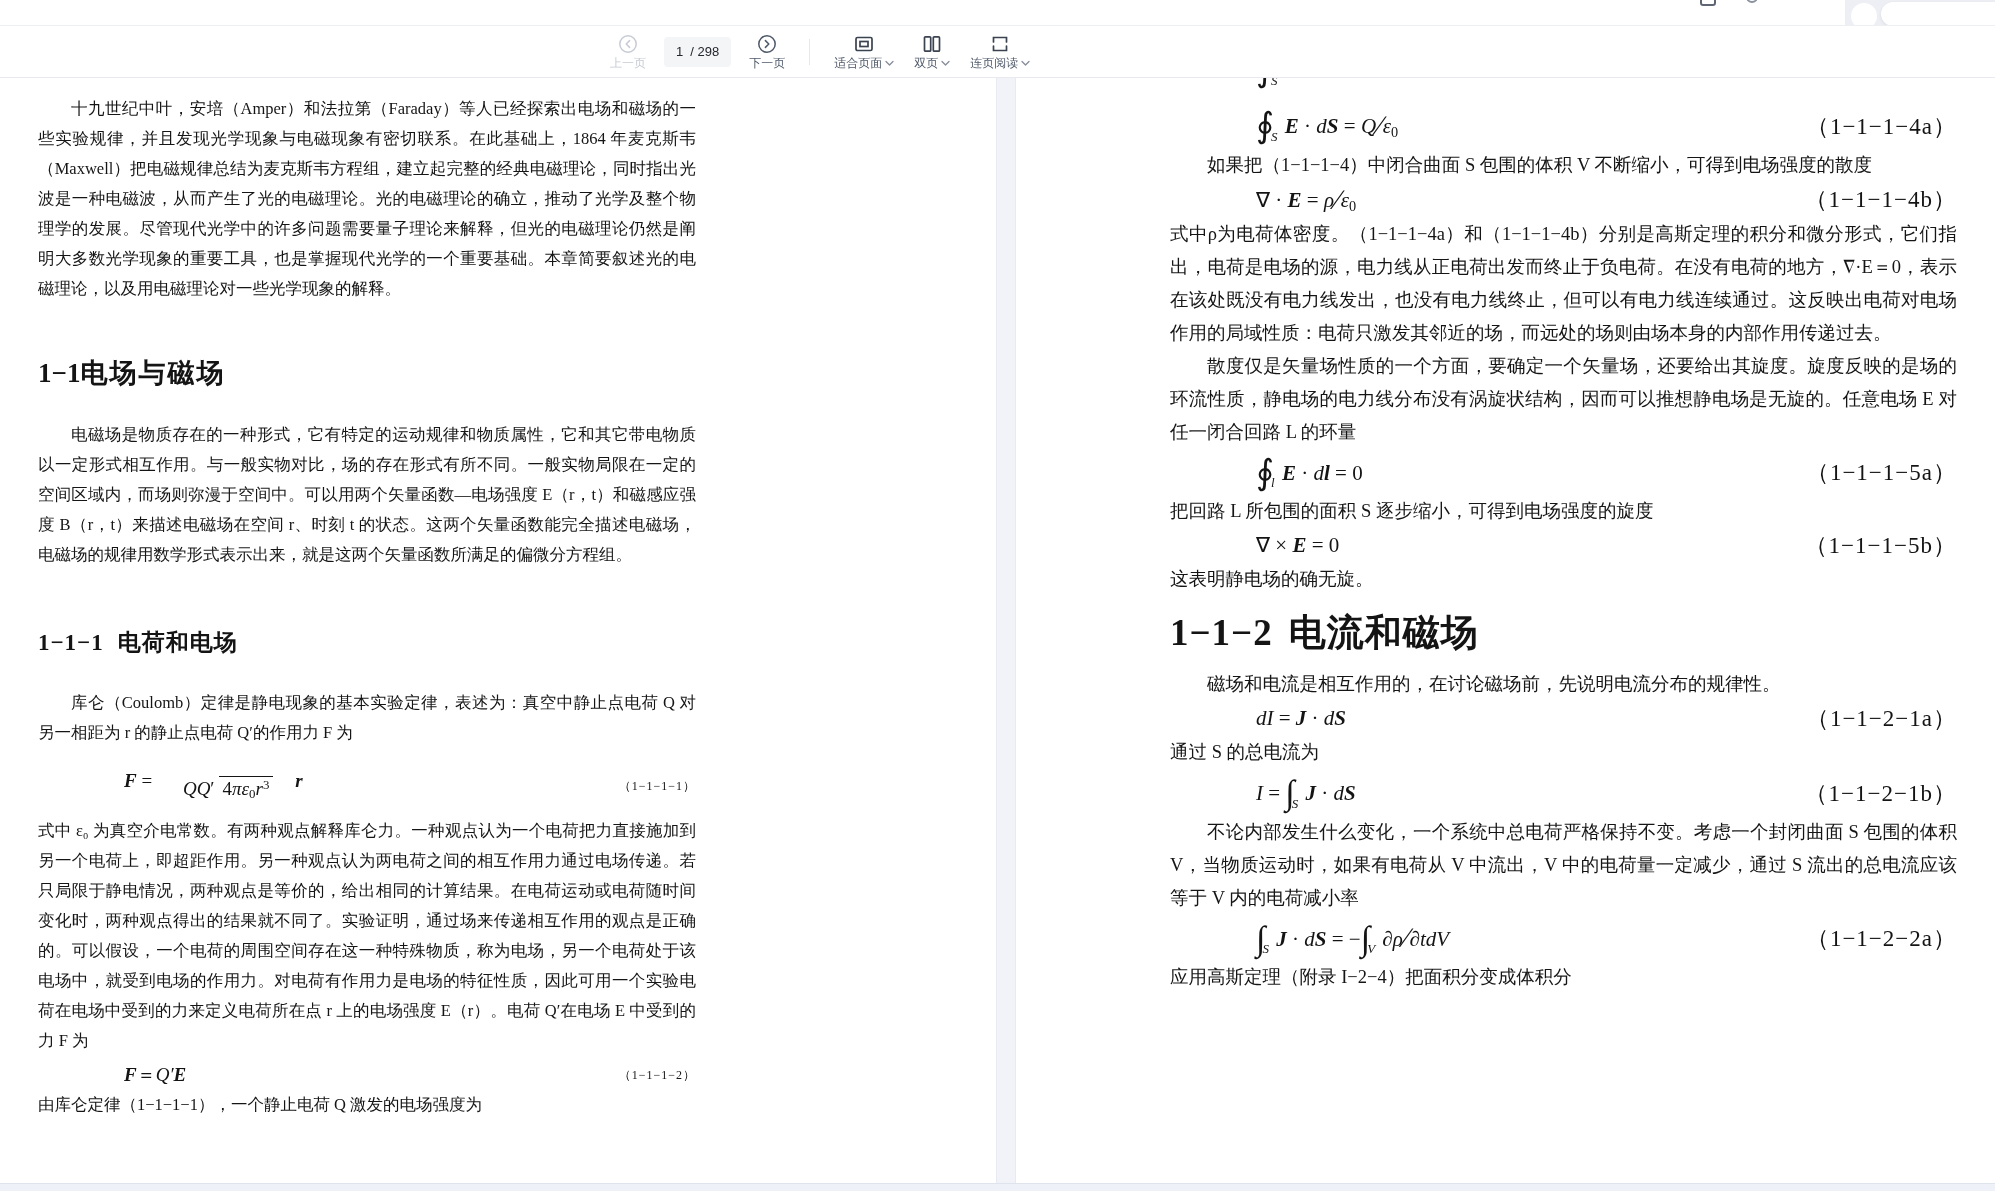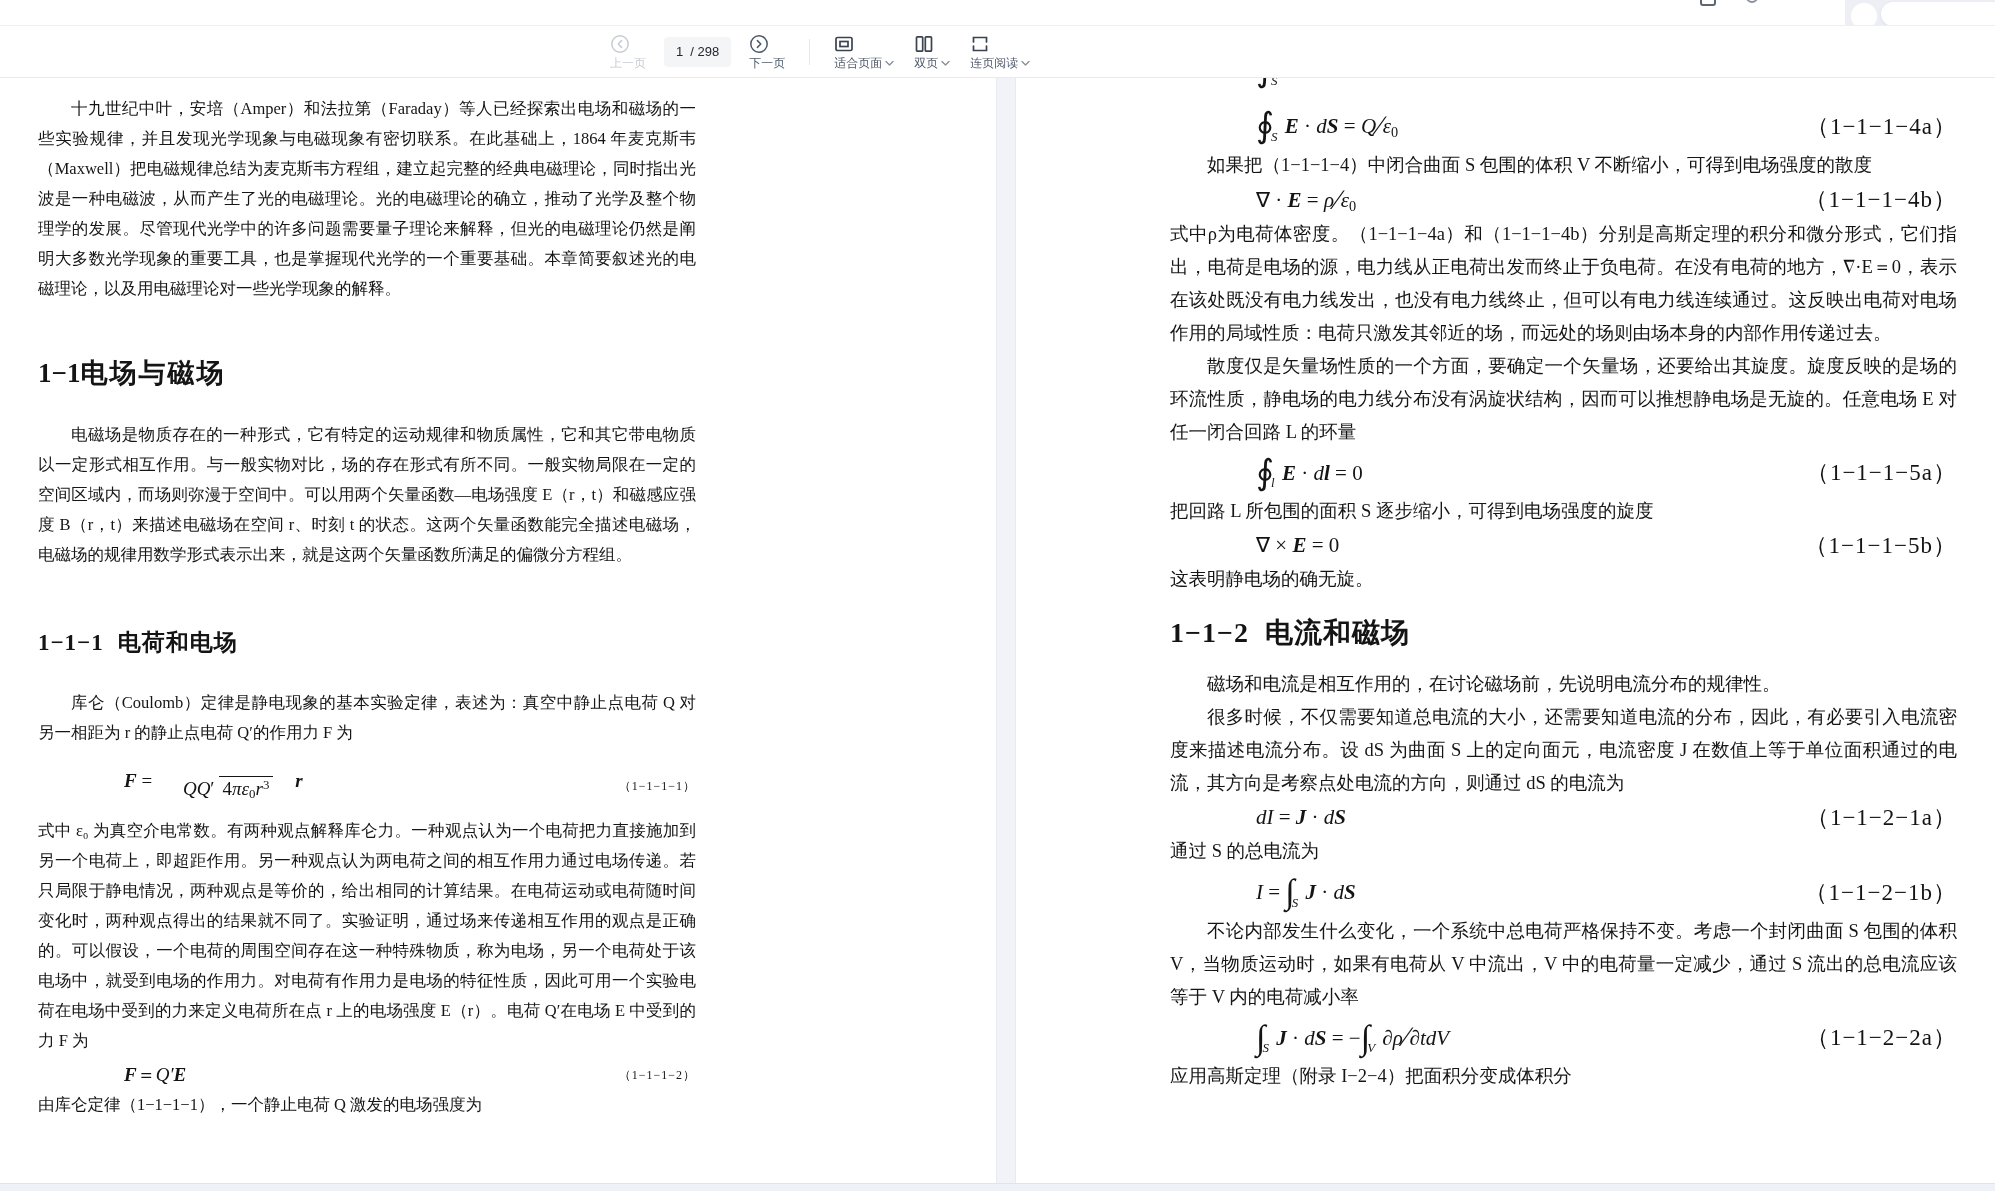--- a/index.html
+++ b/index.html
@@ -9,21 +9,21 @@
   
   .titlebar{position:absolute;top:0;left:0;right:0;height:26px;background:#fff;border-bottom:1px solid #edeff3;overflow:hidden}
   .tb-part-icon1{position:absolute;left:1700px;top:-10px;width:16px;height:16px;border:2px solid #5f6673;border-radius:3px}
   .tb-part-icon2{position:absolute;left:1746px;top:-9px;width:12px;height:12px;border:2px solid #8a919f;border-radius:50%}
   .corner-gray{position:absolute;right:0;top:0;width:150px;height:26px;background:#edeff5}
   .corner-bump{position:absolute;right:118px;top:3px;width:26px;height:26px;background:#fff;border-radius:50%}
   .corner-pill{position:absolute;right:-14px;top:2px;width:128px;height:24px;background:#fff;border-radius:12px;box-shadow:0 1px 3px rgba(40,50,70,.10)}
 
   
   .toolbar{position:absolute;top:26px;left:0;right:0;height:52px;background:#fff;border-bottom:1px solid #e8eaef;display:flex;align-items:center;padding-left:600px;font-family:"Liberation Sans",sans-serif}
-  .tb-item{display:flex;flex-direction:column;align-items:flex-start;gap:2px;color:#4e5969;font-size:12px;line-height:14px;cursor:pointer;margin:0 10px;user-select:none}
+  .tb-item{display:flex;flex-direction:column;align-items:center;gap:2px;color:#4e5969;font-size:12px;line-height:14px;cursor:pointer;margin:0 10px;user-select:none}
   .tb-item .ic{height:20px;display:flex;align-items:center;justify-content:center}
   .tb-item.disabled{color:#c7cbd3}
   .lblrow{display:flex;align-items:center;gap:3px}
   .pagebox{height:30px;min-width:64px;background:#f4f5f7;border-radius:4px;display:flex;align-items:center;justify-content:center;gap:7px;padding:0 12px;font-size:13px;color:#23262d;margin:0 8px}
   .tb-sep{width:1px;height:26px;background:#e5e7ec;margin:0 14px}
 
   
   .content{position:absolute;top:78px;left:0;width:1995px;height:1105px;background:#fff;overflow:hidden}
   .page-gap{position:absolute;left:996px;top:0;width:20px;height:1105px;background:#f1f3f8;border-left:1px solid #e7eaf1;border-right:1px solid #e7eaf1}
   .colL{position:absolute;left:38px;top:0;width:658px;height:1105px;overflow:hidden;padding-top:16px}
@@ -31,21 +31,21 @@
 
   .pL{font-size:16.5px;line-height:30px;text-align:justify;color:#151515}
   .pR{font-size:18.5px;line-height:33px;text-align:justify;color:#151515}
   .ind{text-indent:2em}
 
   .h-sec{margin:52px 0 30px 0;font-size:27px;line-height:34px;font-weight:700;display:flex;gap:0;align-items:baseline}
   .h-sec .num{font-family:"Liberation Serif",serif}
   .h-sec .txt{font-family:"Liberation Sans",sans-serif;letter-spacing:2px}
   .h-sub{margin:58px 0 30px 0;font-size:23px;line-height:30px;font-weight:700;display:flex;gap:14px;align-items:baseline}
   .h-sub .num,.h-sub .txt{font-family:"Liberation Serif",serif;letter-spacing:1px}
-  .h-subR{margin:18px 0 16px 0;font-size:28px;line-height:38px;font-weight:700;display:flex;gap:16px;align-items:baseline}
+  .h-subR{margin:18px 0 16px 0;font-size:37px;line-height:38px;font-weight:700;display:flex;gap:16px;align-items:baseline}
   .h-subR .num,.h-subR .txt{font-family:"Liberation Serif",serif;letter-spacing:1px}
 
   
   .frow{display:flex;align-items:center;justify-content:space-between}
   .frow .math{padding-left:86px}
   .flabelL{font-size:12px;letter-spacing:1px;white-space:pre}
   .flabelR{font-size:23px;letter-spacing:1px;white-space:pre}
 
   .mathL{font-size:19px}
   .mathR{font-size:21px}
@@ -230,21 +230,20 @@
       </div>
 
       <p class="pR">这表明静电场的确无旋。</p>
 
       <div class="h-subR">
         <span class="num">1−1−2</span>
         <span class="txt">电流和磁场</span>
       </div>
 
       <p class="pR ind">磁场和电流是相互作用的，在讨论磁场前，先说明电流分布的规律性。</p>
-      <p class="pR ind">很多时候，不仅需要知道总电流的大小，还需要知道电流的分布，因此，有必要引入电流密度来描述电流分布。设 dS 为曲面 S 上的定向面元，电流密度 J 在数值上等于单位面积通过的电流，其方向是考察点处电流的方向，则通过 dS 的电流为</p>
 
       <div class="frow rowRs">
         <span class="math mathR"><span class="m-i">dI</span><span class="m-n"> = </span><span class="m-bi">J</span><span class="m-n"> · </span><span class="m-i">d</span><span class="m-bi">S</span></span>
         <span class="flabelR">（1−1−2−1a）</span>
       </div>
 
       <p class="pR">通过 S 的总电流为</p>
 
       <div class="frow rowR">
         <span class="math mathR"><span class="m-i">I</span><span class="m-n"> = </span><span class="m-big">∫</span><span class="m-opsub">S</span><span class="m-n"> </span><span class="m-bi">J</span><span class="m-n"> · </span><span class="m-i">d</span><span class="m-bi">S</span></span>

